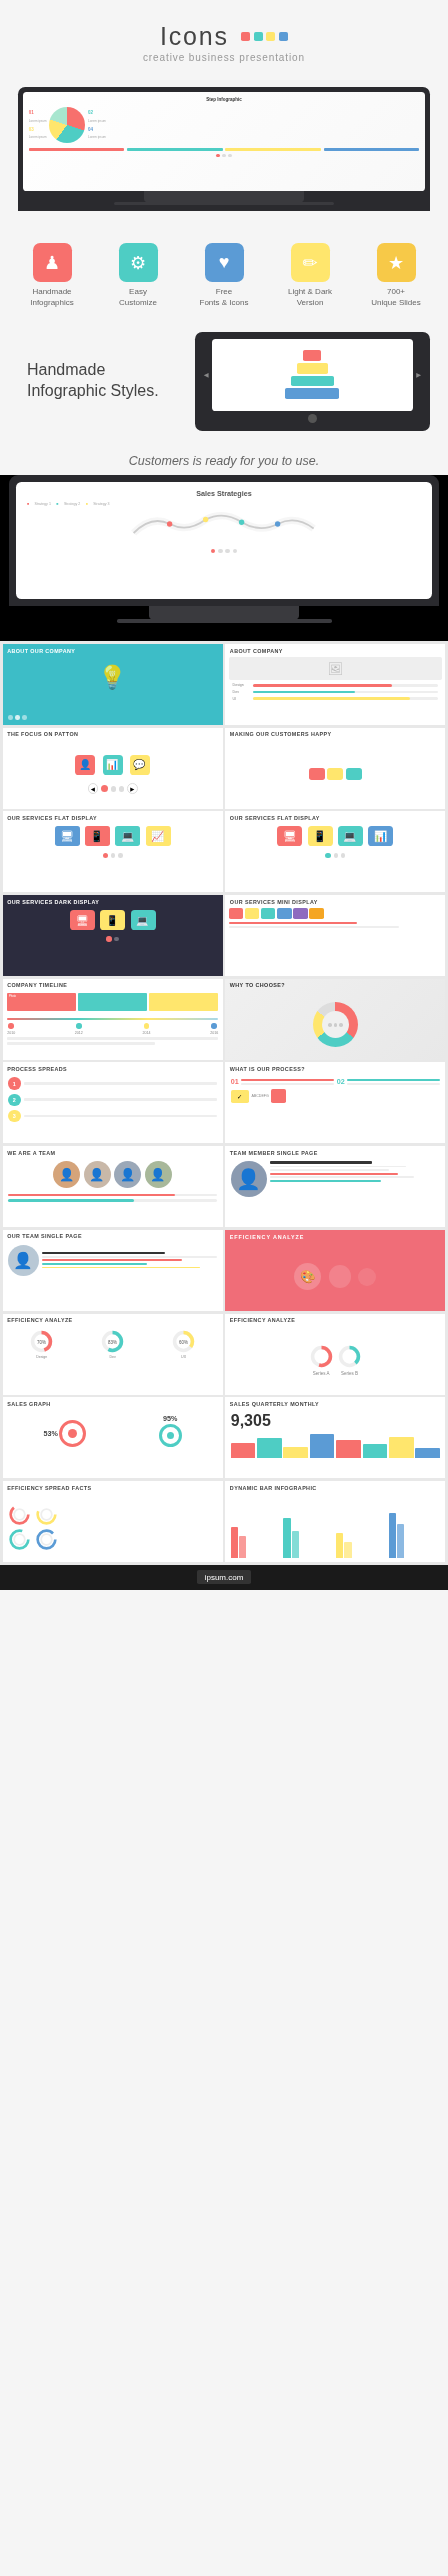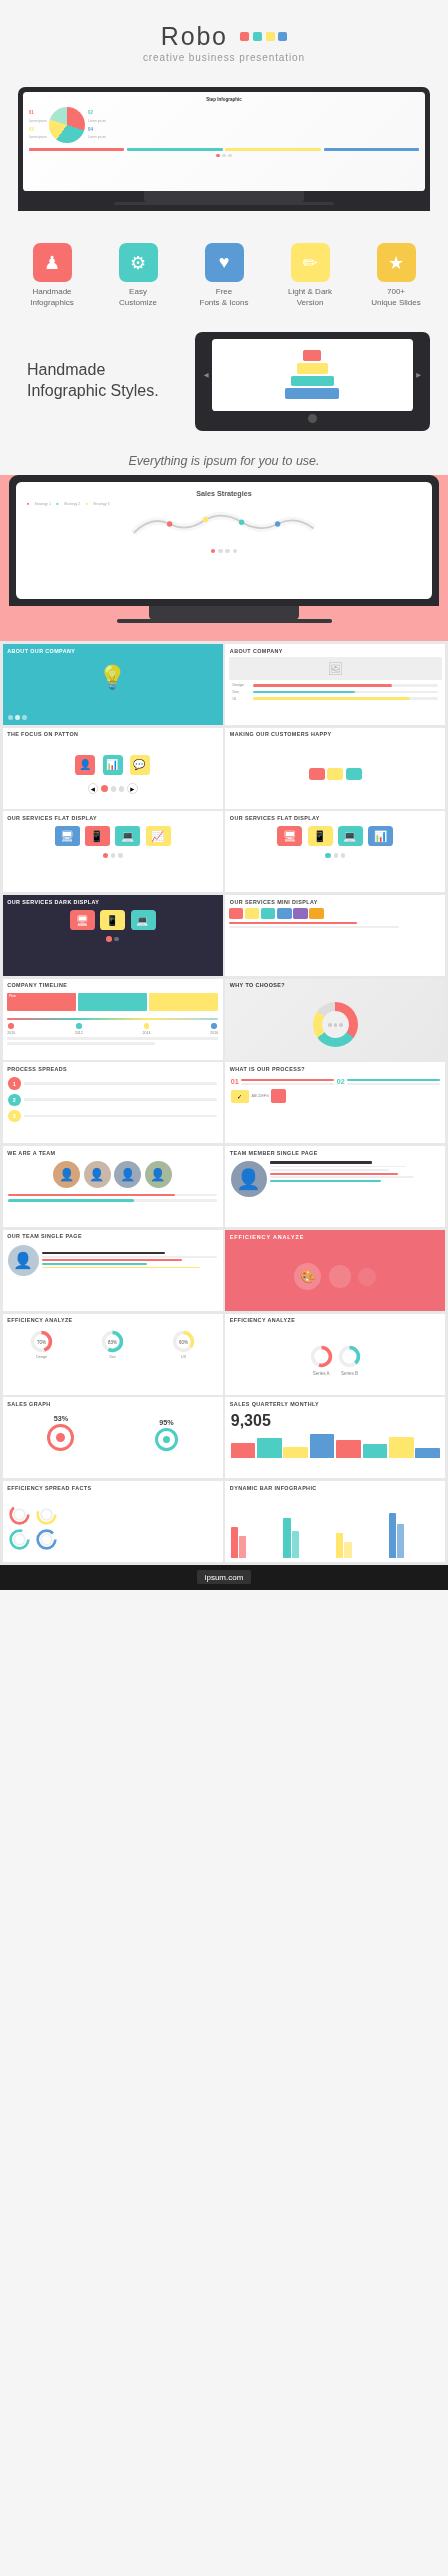--- a/index.html
+++ b/index.html
@@ -233,21 +233,21 @@
       padding: 14.3px 18px 7.2px;
     }
     .ready-text {
       font-size: 12.5px;
       color: #666;
       font-style: italic;
     }
 
     
     .big-monitor-section {
-      background: #fca5a5;
+      background: #000000;
       padding: 0 9px 18px;
     }
     .big-monitor {
       background: #2a2a2e;
       border-radius: 9px 9px 0 0;
       padding: 7.2px;
     }
     .big-screen {
       background: #fff;
       height: 117px;
@@ -558,21 +558,21 @@
       align-items: center;
       justify-content: center;
       font-size: 5.4px;
     }
   </style>
 </head>
 <body>
 
 <div class="header-section">
   <div style="display:flex;align-items:center;justify-content:center;gap:5.4px;">
-    <span class="header-title">Robo</span>
+    <span class="header-title">Icons</span>
     <div class="header-dots">
       <div class="dot" style="background:#f7706d;"></div>
       <div class="dot" style="background:#4ecdc4;"></div>
       <div class="dot" style="background:#ffe66d;"></div>
       <div class="dot" style="background:#5b9bd5;"></div>
     </div>
   </div>
   <div class="header-subtitle">creative business presentation</div>
 </div>
 
@@ -661,21 +661,21 @@
           <div class="pyramid-layer" style="width:54px;background:#5b9bd5;"></div>
         </div>
       </div>
       <div style="font-size:6.3px;color:#888;">▶</div>
     </div>
     <div class="tablet-home-btn"></div>
   </div>
 </div>
 
 <div class="ready-section">
-  <div class="ready-text">Everything is ipsum for you to use.</div>
+  <div class="ready-text">Customers is ready for you to use.</div>
 </div>
 
 <div class="big-monitor-section">
   <div class="big-monitor">
     <div class="big-screen">
       <div class="sales-screen-title">Sales Strategies</div>
       <div style="display:flex;gap:5.4px;font-size:3.6px;color:#aaa;padding:0 3.6px;">
         <span style="color:#f7706d;">■</span>
           <span>Strategy 1</span>
         <span style="color:#4ecdc4;">■</span>
@@ -1036,21 +1036,21 @@
         </svg>
         <div style="font-size:4.5px;color:#888;">Series B</div>
       </div>
     </div>
   </div>
 
   <div class="slide-card">
     <div class="slide-title-bar">Sales Graph</div>
     <div style="padding:3.6px 5.4px;flex:1;display:flex;flex-direction:column;gap:2.7px;">
       <div style="display:flex;justify-content:space-around;align-items:flex-end;padding:1.8px 0;gap:1.8px;">
-        <div style="display:flex;flex-direction:column;align-items:center;gap:0.9px;">
+        <div style="display:flex;flex-direction:row;align-items:center;gap:0.9px;">
           <div style="font-size:7.2px;font-weight:bold;color:#444;">53%</div>
           <div style="width:27px;height:27px;border-radius:50%;border:3.6px solid #f7706d;display:flex;align-items:center;justify-content:center;">
             <div style="width:9px;height:9px;border-radius:50%;background:#f7706d;"></div>
           </div>
         </div>
         <div style="display:flex;flex-direction:column;align-items:center;gap:0.9px;">
           <div style="font-size:7.2px;font-weight:bold;color:#444;">95%</div>
           <div style="width:23px;height:23px;border-radius:50%;border:3.6px solid #4ecdc4;display:flex;align-items:center;justify-content:center;">
             <div style="width:7.2px;height:7.2px;border-radius:50%;background:#4ecdc4;"></div>
           </div>

